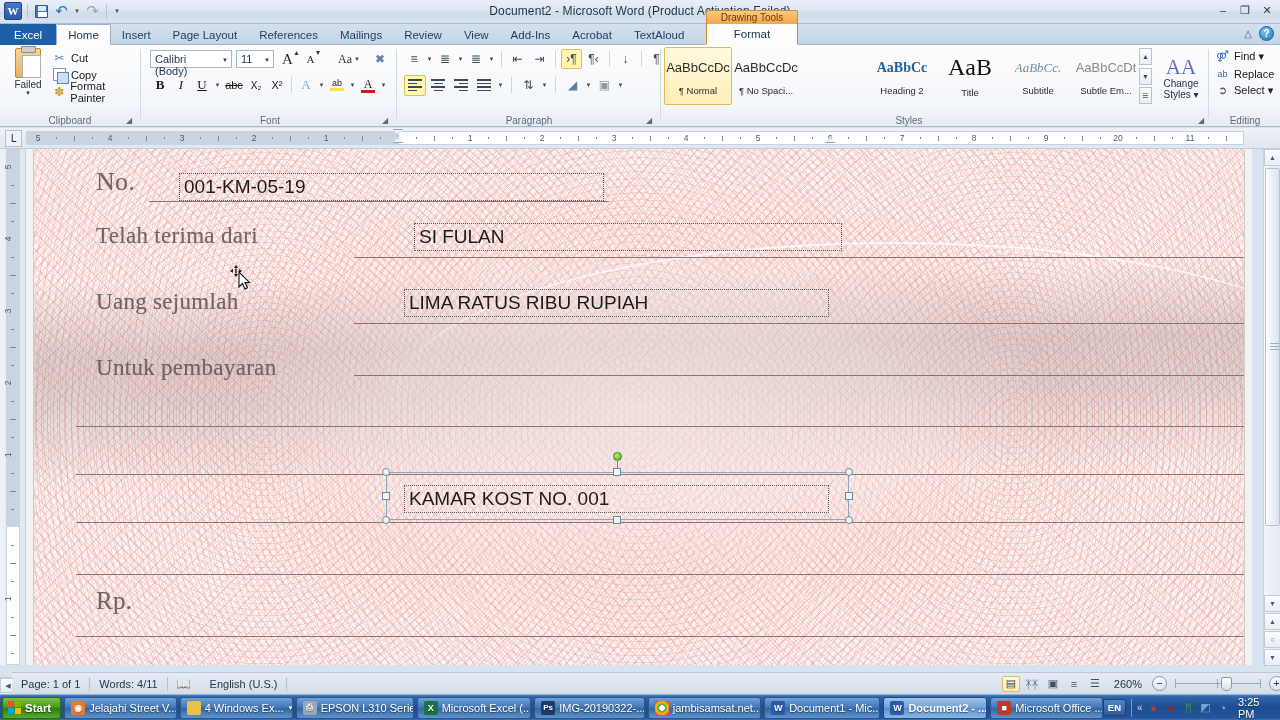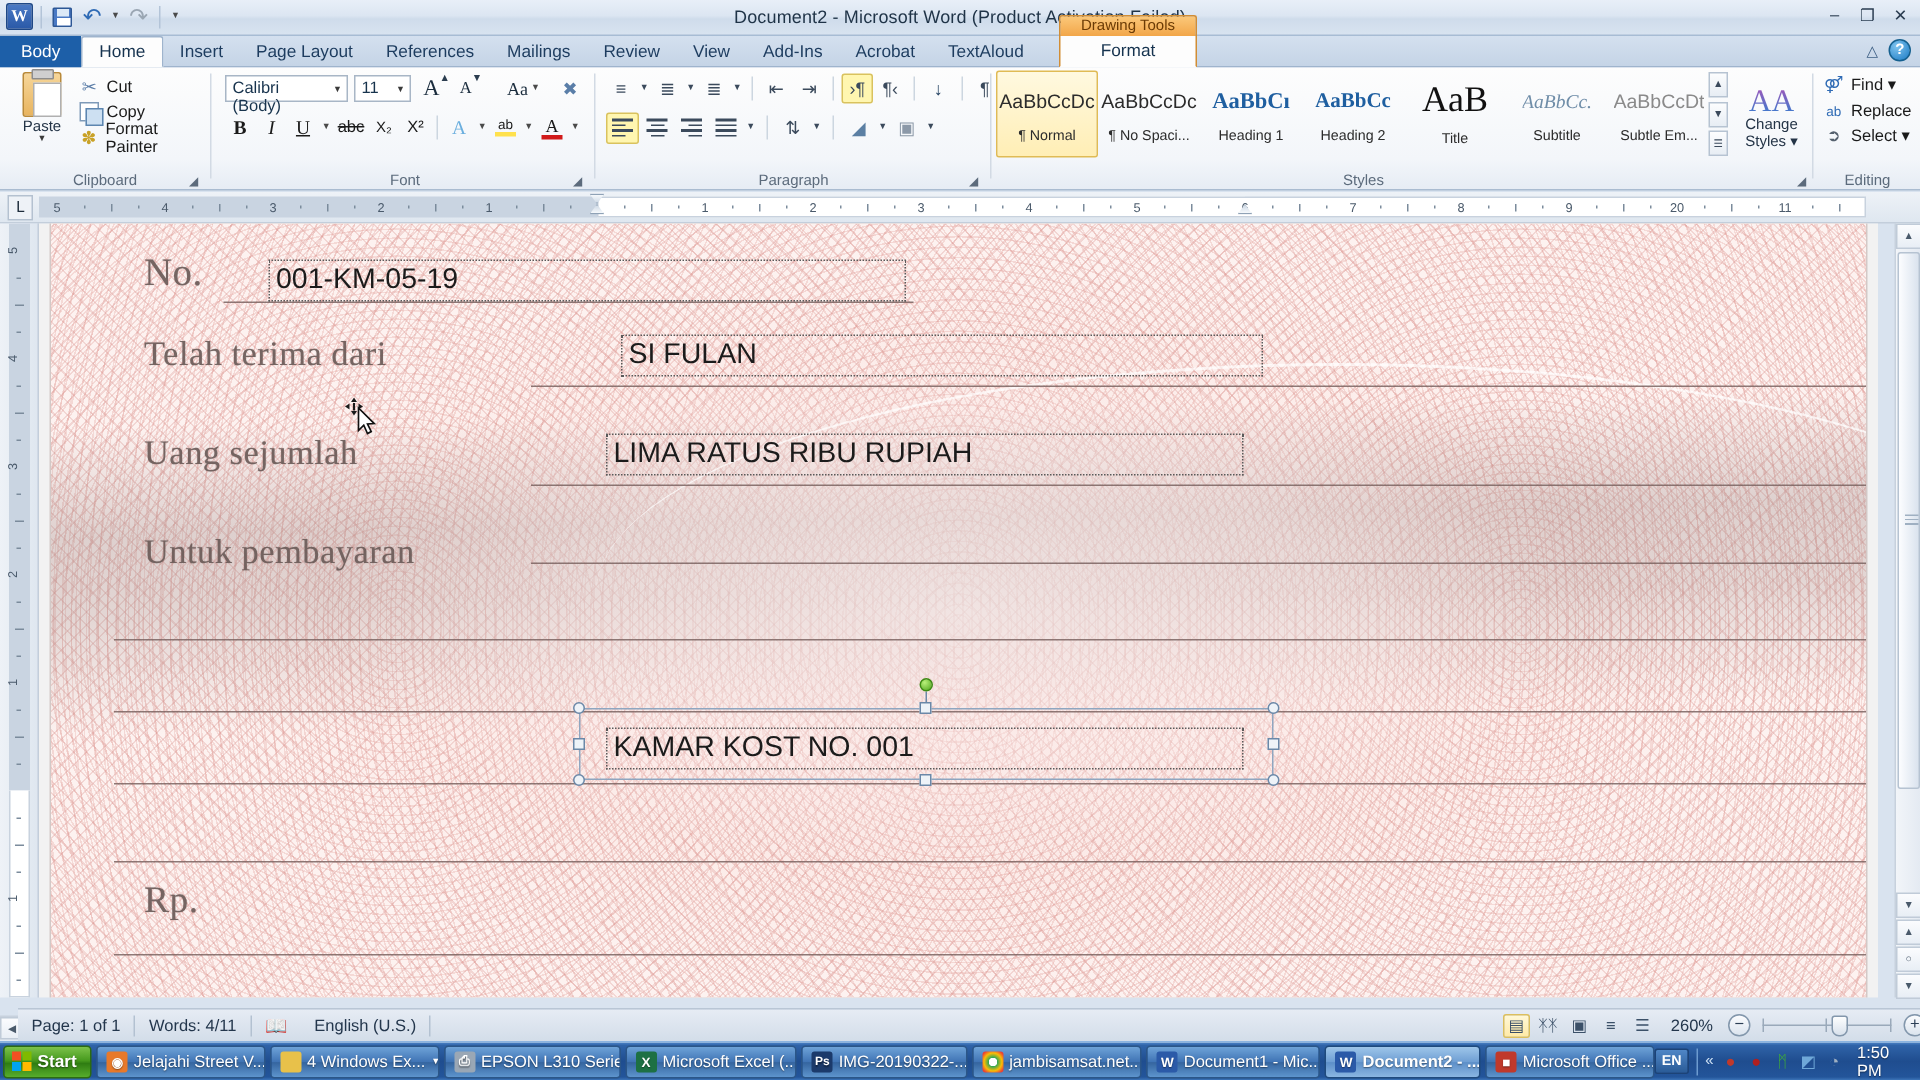--- a/index.html
+++ b/index.html
@@ -355,21 +355,21 @@
     <div class="titletext">Document2  -  Microsoft Word (Product Activation Failed)</div>
     <div class="winbtns">
       <div class="winbtn">–</div>
       <div class="winbtn">❐</div>
       <div class="winbtn">✕</div>
     </div>
   </div>
 
   <div class="tabrow">
     <div class="tabs">
-      <div class="tab file">Body</div>
+      <div class="tab file">Excel</div>
       <div class="tab active">Home</div>
       <div class="tab">Insert</div>
       <div class="tab">Page Layout</div>
       <div class="tab">References</div>
       <div class="tab">Mailings</div>
       <div class="tab">Review</div>
       <div class="tab">View</div>
       <div class="tab">Add-Ins</div>
       <div class="tab">Acrobat</div>
       <div class="tab">TextAloud</div>
@@ -383,21 +383,21 @@
       <div class="helpq">?</div>
     </div>
   </div>
 
   <div class="ribbon">
 
     <div class="group" style="left:0;width:140px">
       <div class="group-body">
         <div class="paste-btn">
           <span class="clipboard-ico"></span>
-          <span class="paste-label">Paste</span>
+          <span class="paste-label">Failed</span>
           <span class="paste-caret">▼</span>
         </div>
         <div style="position:absolute;left:50px;top:4px;">
           <div class="cmd-row">
             <span class="mini-ico scissors">✂</span>
             <span class="lbl">Cut</span>
           </div>
           <div class="cmd-row">
             <span class="mini-ico">
                 <i class="copy-ico"></i>
@@ -563,24 +563,20 @@
 
     <div class="group" style="left:664px;width:490px">
       <div class="group-body">
         <div class="style-item sel" style="left:0">
           <span class="style-prev">AaBbCcDc</span>
           <span class="style-name">¶ Normal</span>
         </div>
         <div class="style-item" style="left:68px">
           <span class="style-prev">AaBbCcDc</span>
           <span class="style-name">¶ No Spaci...</span>
-        </div>
-        <div class="style-item" style="left:136px">
-          <span class="style-prev" style="color:#1f5fa0;font-weight:bold;font-size:15px;font-family:'Liberation Serif',serif">AaBbCı</span>
-          <span class="style-name">Heading 1</span>
         </div>
         <div class="style-item" style="left:204px">
           <span class="style-prev" style="color:#1f5fa0;font-weight:bold;font-size:14px;font-family:'Liberation Serif',serif">AaBbCc</span>
           <span class="style-name">Heading 2</span>
         </div>
         <div class="style-item" style="left:272px">
           <span class="style-prev" style="font-size:24px;color:#111;font-family:'Liberation Serif',serif;line-height:24px;height:26px">AaB</span>
           <span class="style-name">Title</span>
         </div>
         <div class="style-item" style="left:340px">
@@ -897,16 +893,16 @@
     </div>
     <div class="tray">
       <span class="tray-lang">EN</span>
       <span class="tray-div"></span>
       <span style="color:#cfe2f5;font-size:10px">«</span>
       <span class="tray-ico" style="color:#c0392b">●</span>
       <span class="tray-ico" style="color:#b01f1f">●</span>
       <span class="tray-ico" style="color:#3ea83e">ᛗ</span>
       <span class="tray-ico" style="color:#6fa8d8">◩</span>
       <span class="tray-ico" style="color:#9fb0c2">◔</span>
-      <span class="clock">1:50 PM</span>
+      <span class="clock">3:25 PM</span>
     </div>
   </div>
 </div>
 
 </body></html>

